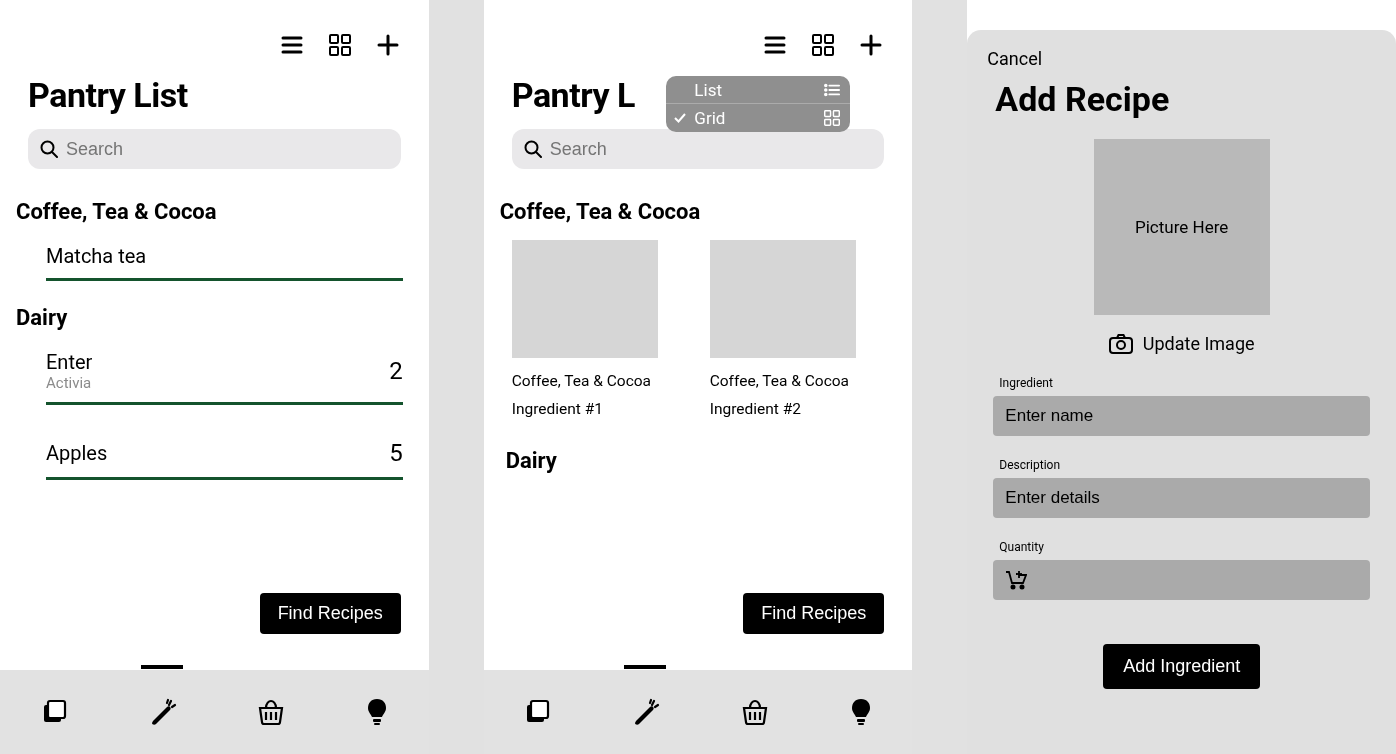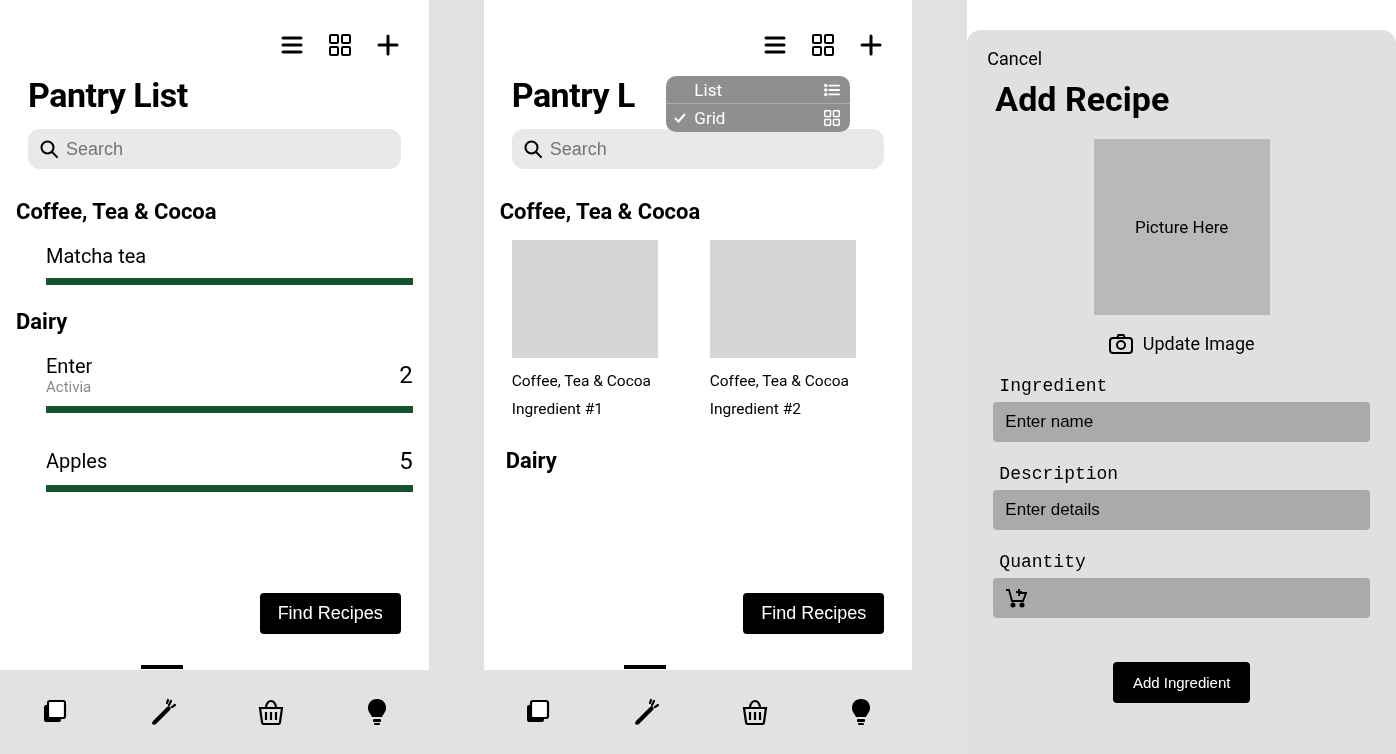--- a/index.html
+++ b/index.html
@@ -62,25 +62,25 @@
     overflow: hidden;
     padding: 30px 16px 0 16px;
   }
   .cat-head {
     font-size: 22px;
     font-weight: 700;
     margin-bottom: 10px;
   }
   .list-row {
     padding: 10px 0 10px 30px;
-    border-bottom: 7px solid #14532d;
+    border-bottom: 3px solid #14532d;
     display: flex;
     align-items: center;
     margin-left: 30px;
-    margin-right: 0;
+    margin-right: 10px;
   }
   .list-row {
     margin-left: 30px;
     padding-left: 0;
   }
   .item-name {
     font-size: 20px;
     flex: 1;
   }
   .item-sub {
@@ -214,21 +214,21 @@
   .update-img {
     display: flex;
     align-items: center;
     justify-content: center;
     gap: 10px;
     margin-top: 18px;
     font-size: 18px;
     cursor: pointer;
   }
   .form-field { margin-top: 22px; padding: 0 8px; }
-  .field-label { font-size: 18px; margin-bottom: 6px; padding-left: 6px; font-family: Liberation Mono, monospace; }
+  .field-label { font-size: 12px; margin-bottom: 6px; padding-left: 6px; }
   .field-input {
     width: 100%;
     background: #aaa;
     border: none;
     border-radius: 4px;
     height: 40px;
     padding: 0 12px;
     font-size: 17px;
     color: #000;
     display: flex;
@@ -239,21 +239,21 @@
     background: transparent;
     font-size: 17px;
     width: 100%;
     outline: none;
   }
   .field-input input::placeholder { color: #000; }
   .add-ing-btn {
     background: #000;
     color: #fff;
     border: none;
-    font-size: 15px;
+    font-size: 18px;
     padding: 12px 20px;
     border-radius: 4px;
     cursor: pointer;
     display: block;
     margin: 44px auto 0 auto;
   }
   svg { display: block; }
 </style>
 </head>
 <body>

